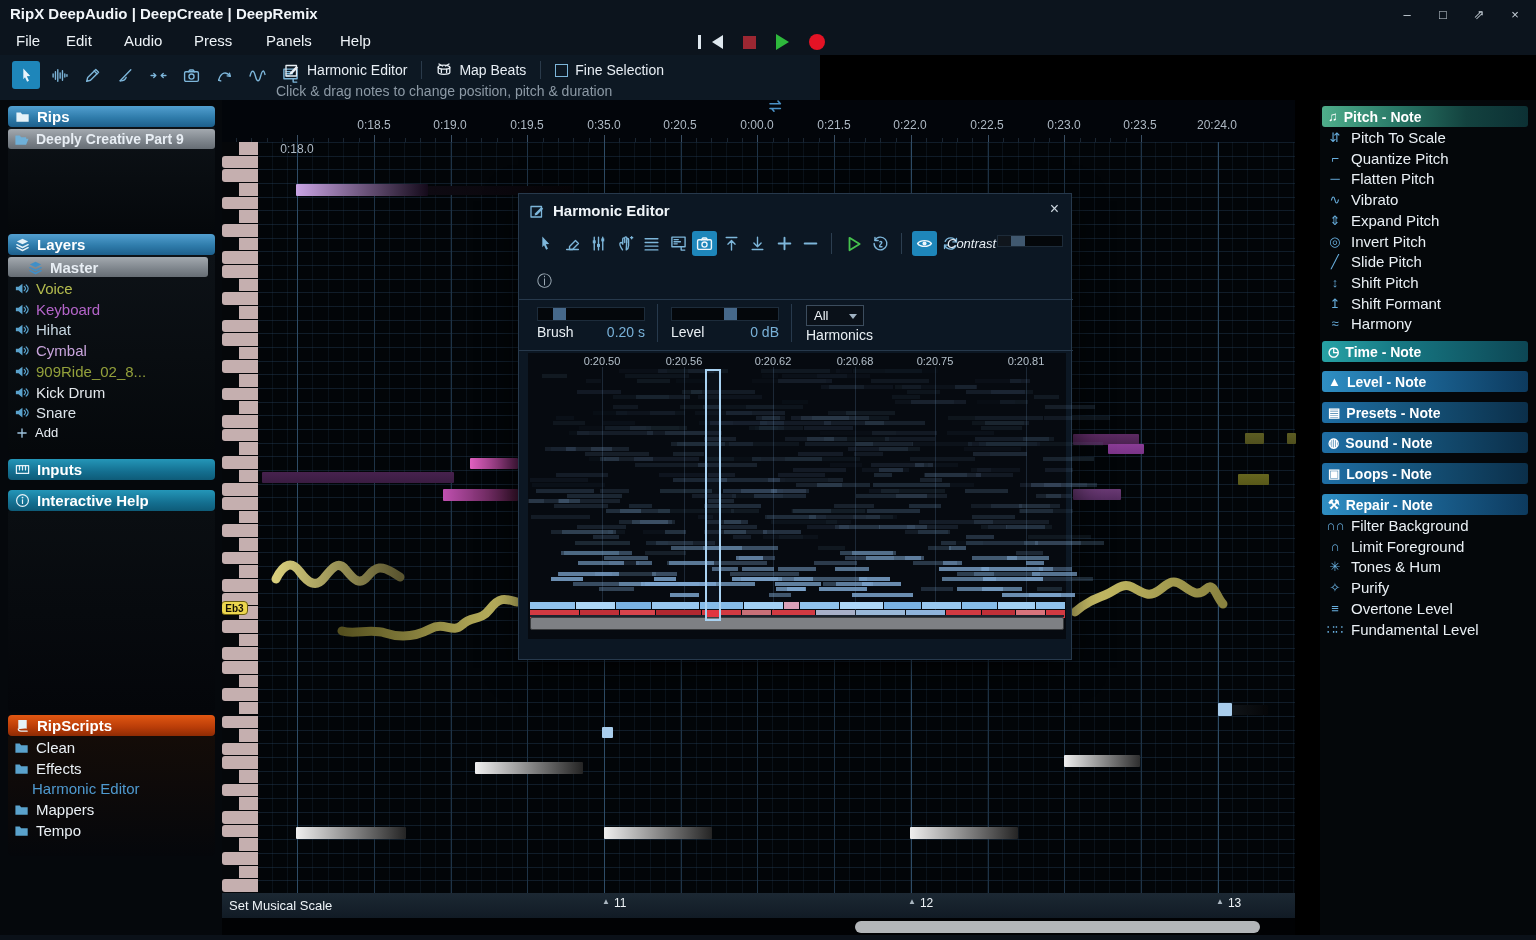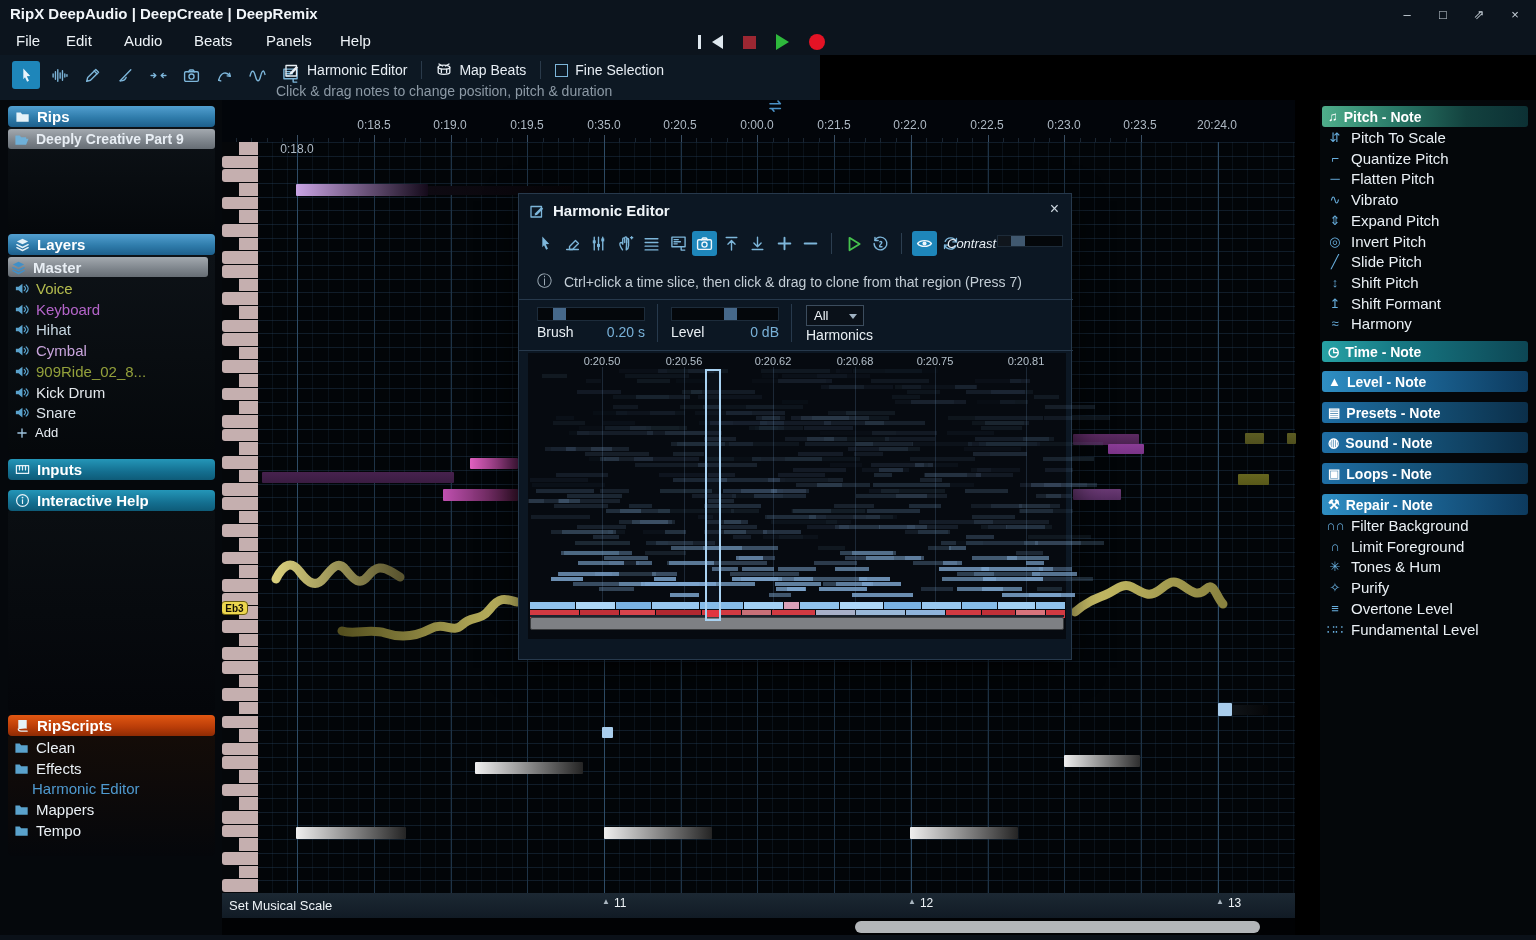--- a/index.html
+++ b/index.html
@@ -117,21 +117,21 @@
     <div class="abs" id="title-text">RipX DeepAudio | DeepCreate | DeepRemix</div>
     <div class="abs winctl" style="right: 116px;">–</div>
     <div class="abs winctl" style="right: 80px;">□</div>
     <div class="abs winctl" style="right: 44px;">⇗</div>
     <div class="abs winctl" style="right: 8px;">×</div>
   </div>
 <div class="abs" id="menubar">
     <div class="abs menu-item" style="left: 16px;">File</div>
     <div class="abs menu-item" style="left: 66px;">Edit</div>
     <div class="abs menu-item" style="left: 124px;">Audio</div>
-    <div class="abs menu-item" style="left: 194px;">Beats</div>
+    <div class="abs menu-item" style="left: 194px;">Press</div>
     <div class="abs menu-item" style="left: 266px;">Panels</div>
     <div class="abs menu-item" style="left: 340px;">Help</div>
   </div>
 <div id="transport">
     <div class="tr-skip"></div>
     <div class="tr-stop"></div>
     <div class="tr-play"></div>
     <div class="tr-rec"></div>
   </div>
 <div class="abs" id="bpm">120 BPM</div>
@@ -262,21 +262,21 @@
 <div class="hdr grad-blue" style="top: 234px; z-index: 31;">
     <span class="ic">
       <svg viewBox="0 0 16 16" width="15" height="15" fill="none" stroke="currentColor" stroke-width="1.5" stroke-linecap="round" stroke-linejoin="round">
         <path d="M8 1.8 L14 4.8 8 7.8 2 4.8 Z" fill="currentColor" stroke="none"></path>
         <path d="M2 8.2 l6 3 6-3"></path>
         <path d="M2 11.4 l6 3 6-3"></path>
       </svg>
     </span>
     <span>Layers</span>
   </div>
-<div class="abs item-gray sb-item" style="left: 8px; top: 257px; width: 200px; height: 20px; padding-left: 3px; font-weight: bold; z-index: 31;">
+<div class="abs item-gray sb-item" style="left: 8px; top: 257px; width: 200px; height: 20px; padding-left: 20px; font-weight: bold; z-index: 31;">
     <span class="ic" style="color: rgb(63, 143, 200);">
       <svg viewBox="0 0 16 16" width="15" height="15" fill="none" stroke="currentColor" stroke-width="1.5" stroke-linecap="round" stroke-linejoin="round">
         <path d="M8 1.8 L14 4.8 8 7.8 2 4.8 Z" fill="currentColor" stroke="none"></path>
         <path d="M2 8.2 l6 3 6-3"></path>
         <path d="M2 11.4 l6 3 6-3"></path>
       </svg>
     </span>
     <span>Master</span>
   </div>
 <div class="sb-item" style="left: 14px; top: 280px; z-index: 31;">
@@ -846,21 +846,20 @@
         </svg>
       </span>
     </div>
     <div id="dlg-contrast-label">Contrast</div>
     <div id="dlg-contrast-track">
       <div id="dlg-contrast-fill"></div>
       <div id="dlg-contrast-handle"></div>
     </div>
     <div id="dlg-info">
       <span class="ic">ⓘ</span>
-      <span>Ctrl+click a time slice, then click &amp; drag to clone from that region  (Press 7)</span>
     </div>
     <div class="dlg-hline" style="top: 105px;"></div>
     <div class="slider-track" style="left: 18px;">
       <div class="slider-handle" style="left: 15px;"></div>
     </div>
     <div class="ctl-label" style="left: 18px;">Brush</div>
     <div class="ctl-value" style="left: 66px; width: 60px;">0.20 s</div>
     <div class="ctl-sep" style="left: 138px;"></div>
     <div class="slider-track" style="left: 152px;">
       <div class="slider-handle" style="left: 52px;"></div>

